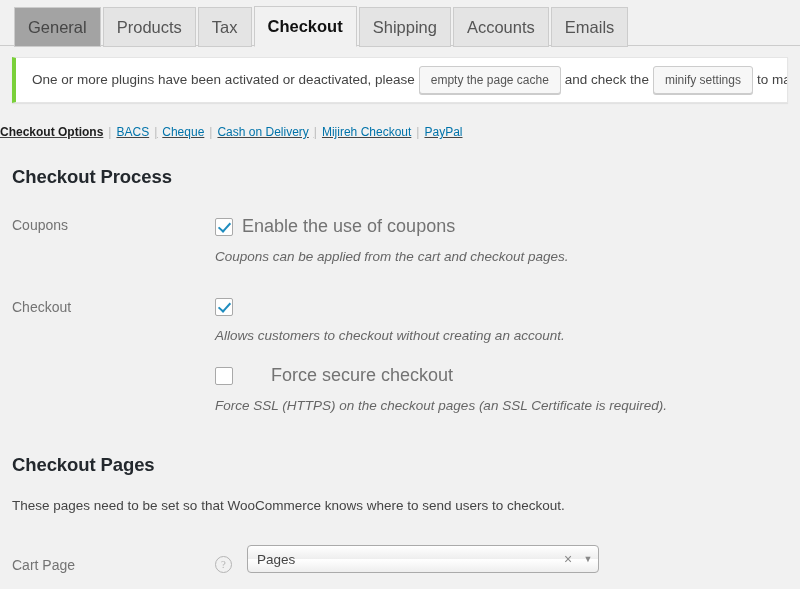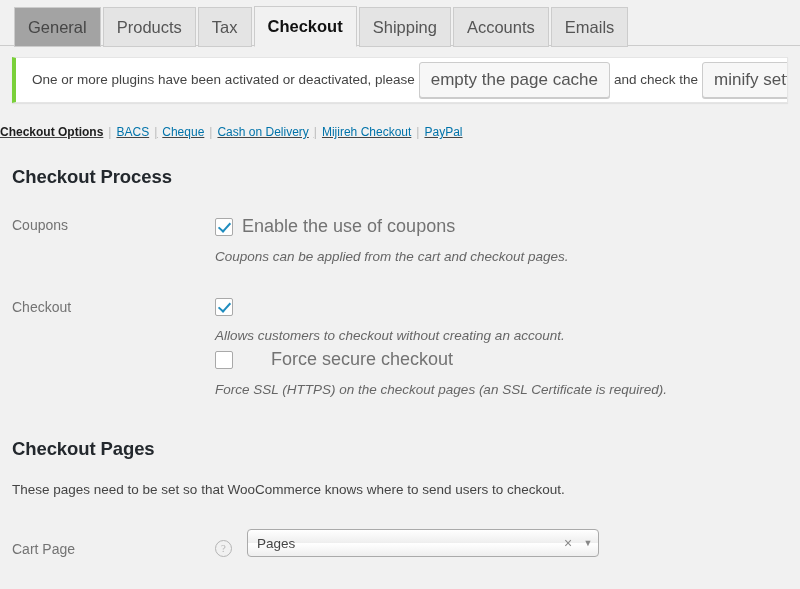--- a/index.html
+++ b/index.html
@@ -70,21 +70,21 @@
     white-space: nowrap;
     display: flex;
     align-items: center;
     gap: 0;
   }
   .notice-text span.txt { white-space: pre; }
   .btn-small {
     display: inline-block;
     padding: 5px 11px;
     margin: 0 4px;
-    font-size: 17px;
+    font-size: 12px;
     line-height: 1.4;
     color: #555;
     background: #f7f7f7;
     border: 1px solid #ccc;
     border-radius: 3px;
     box-shadow: 0 1px 0 #ccc;
     cursor: pointer;
     white-space: nowrap;
   }
 
@@ -173,21 +173,21 @@
     color: #737373;
     cursor: pointer;
     white-space: nowrap;
   }
   .field-desc {
     font-size: 13.5px;
     font-style: italic;
     color: #666;
     white-space: nowrap;
   }
-  .gap-block { margin-top: 6px; gap: 38px; }
+  .gap-block { margin-top: 22px; gap: 38px; }
 
   
   .help-icon {
     width: 17px; height: 17px;
     flex: 0 0 17px;
     border: 1.4px solid #b4b4b4;
     border-radius: 50%;
     color: #b4b4b4;
     font-size: 11px;
     line-height: 14px;

